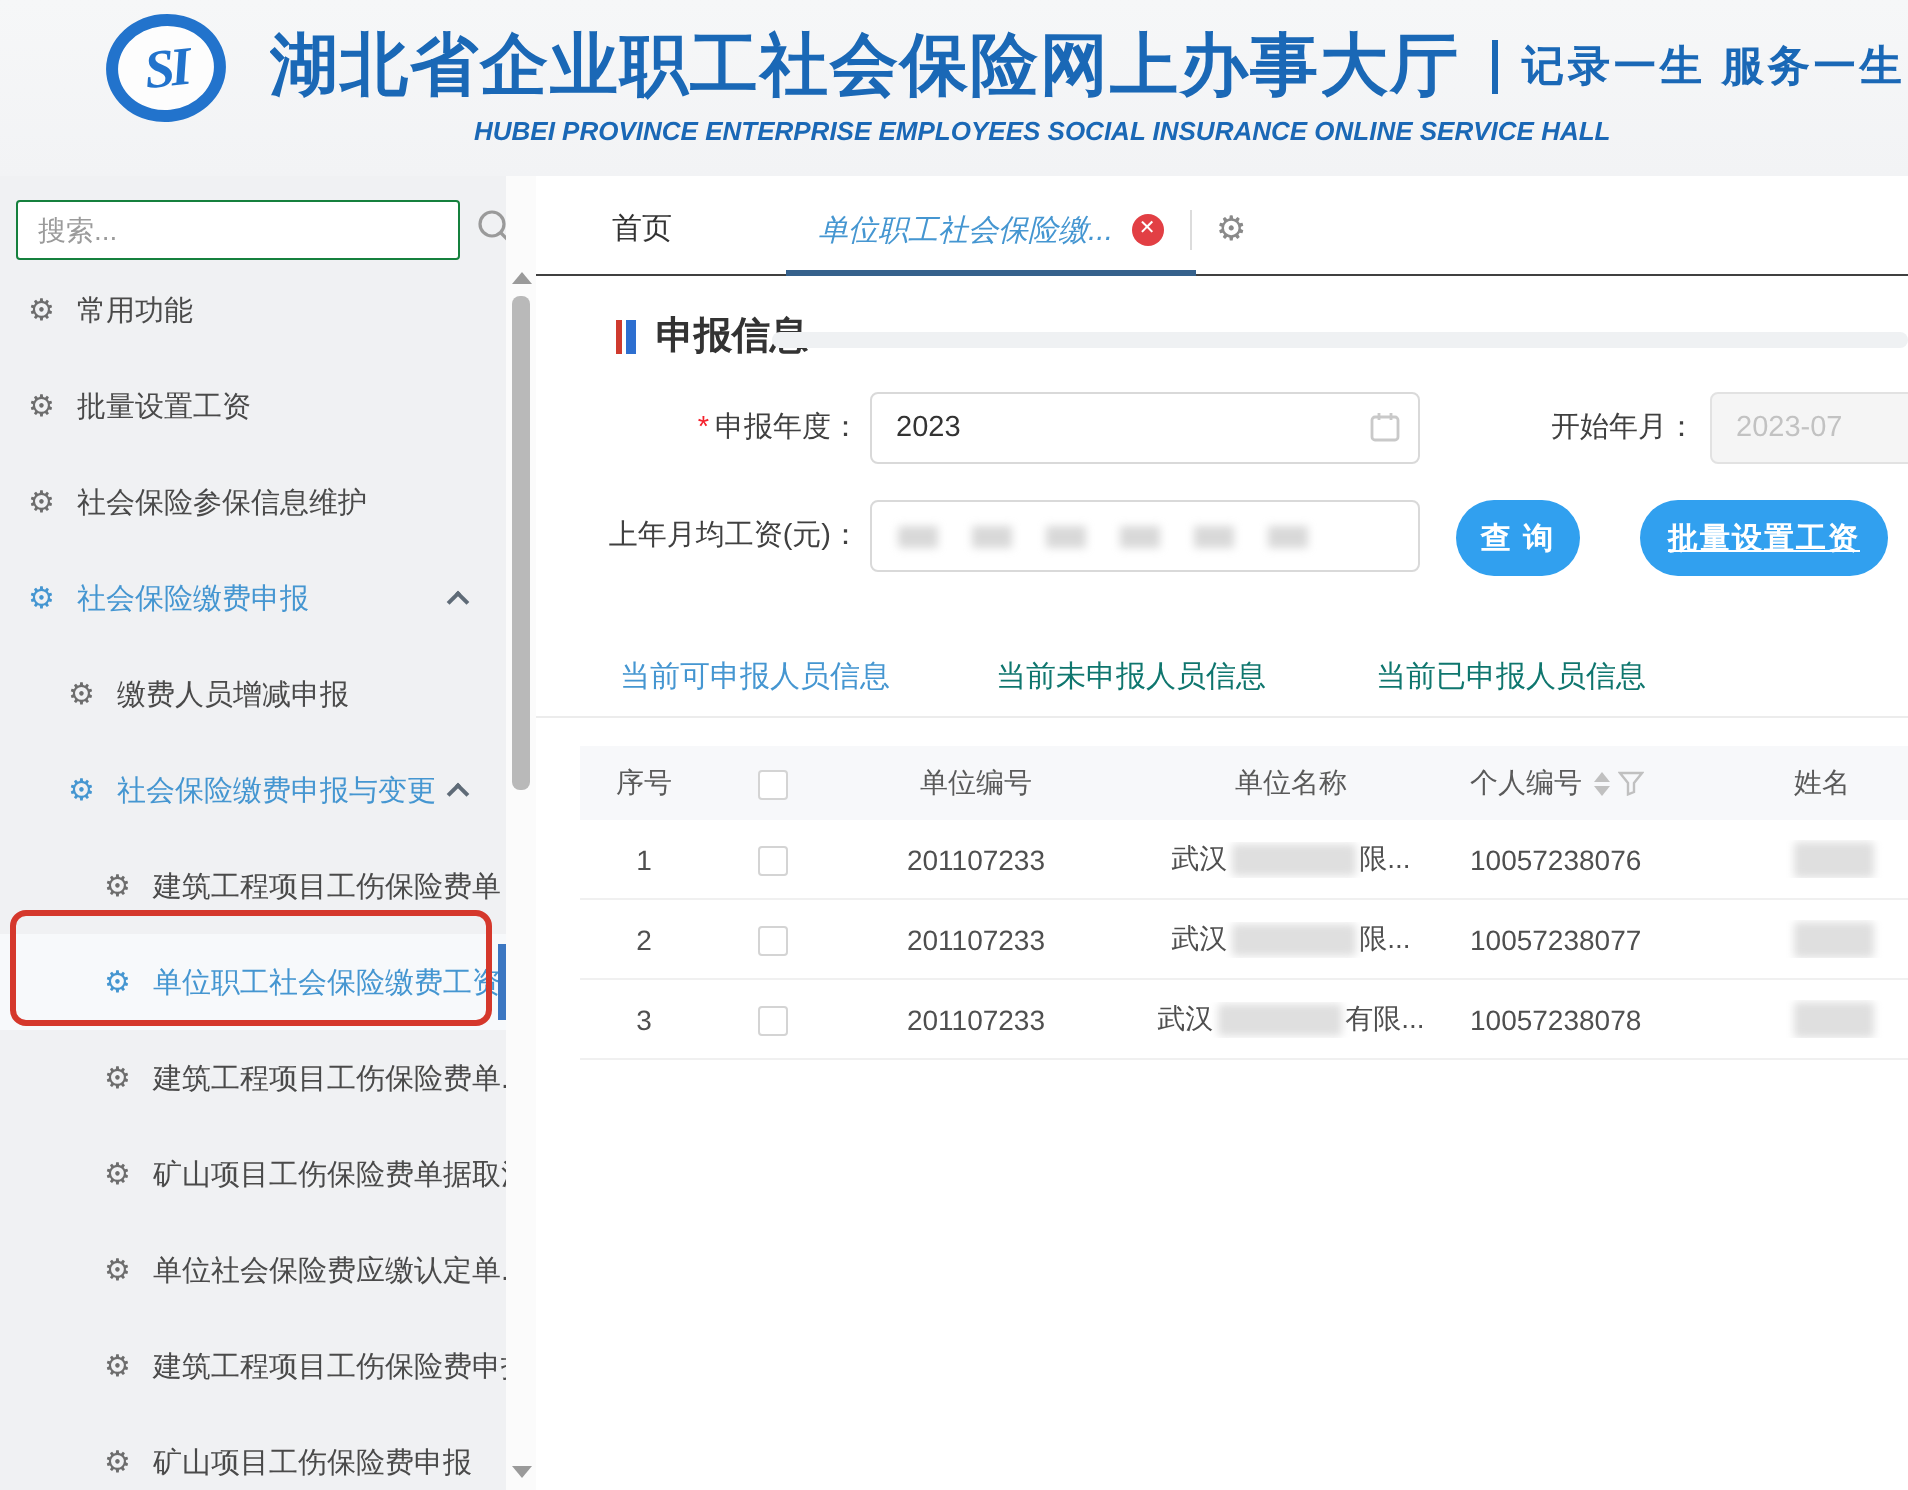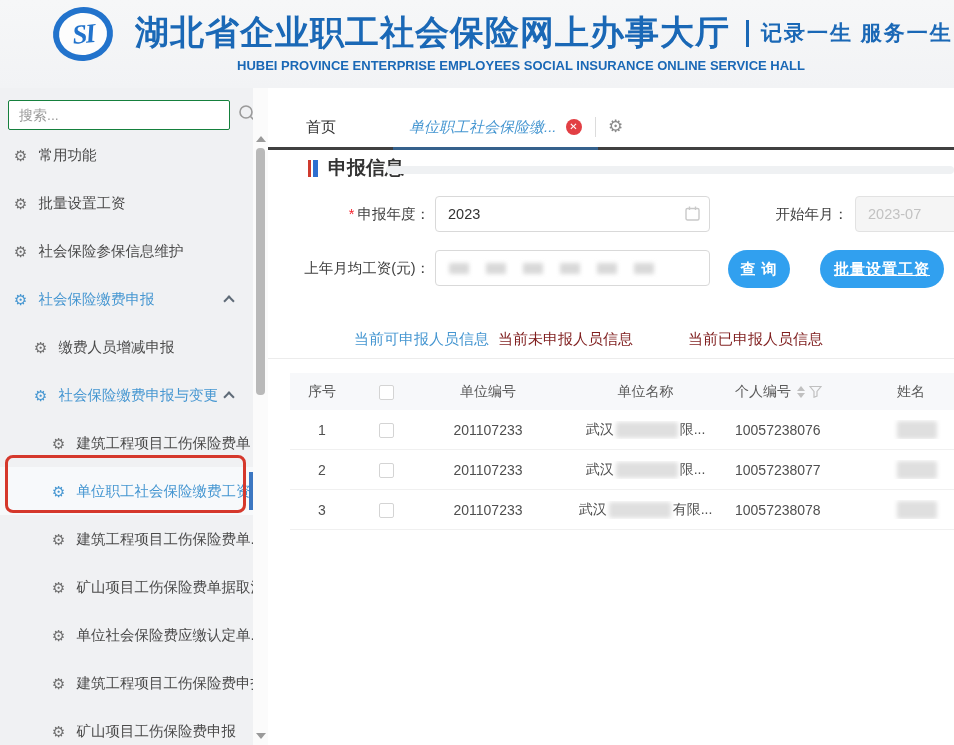--- a/index.html
+++ b/index.html
@@ -14,21 +14,21 @@
     justify-content:center; background:#fdfdfd; transform:rotate(-6deg); }
   .logo span { font-family:"Liberation Serif","DejaVu Serif",serif; font-style:italic;
     font-weight:bold; font-size:27px; color:#2273cc; letter-spacing:-2px; }
   .title-row { position:absolute; left:135px; top:10px; width:819px; height:46px;
     display:flex; align-items:center; white-space:nowrap; overflow:hidden; }
   .app-title { font-size:34px; font-weight:bold; color:#1a68b6; letter-spacing:1px; }
   .title-divider { display:inline-block; width:0; height:27px;
     border-left:3px solid #1a68b6; margin:0 12px 0 16px; }
   .app-slogan { font-size:21px; font-weight:bold; color:#1a68b6; letter-spacing:2px; }
   .app-subtitle { position:absolute; left:237px; top:58px; font-size:13px;
-    font-weight:bold; color:#1a68b6; white-space:nowrap; }
+    font-weight:bold; color:#1a68b6; white-space:nowrap;font-style:italic; }
 
   
   .sidebar { position:absolute; left:0; top:88px; width:268px; height:657px;
     background:#f0f1f3; overflow:hidden; }
   .search-box { position:absolute; left:8px; top:12px; width:222px; height:30px;
     background:#fff; border:1px solid #15803d; border-radius:2px; font-size:14px;
     color:#444; padding:0 10px; outline:none; }
   .search-box::placeholder { color:#9b9b9b; }
   .search-icon { position:absolute; left:238px; top:16px; }
   .menu { position:absolute; left:0; top:43px; width:253px; }
@@ -50,22 +50,22 @@
   .side-scroll .thumb { position:absolute; left:3px; top:60px; width:9px; height:247px;
     background:#b9b9b9; border-radius:4px; }
   .arrow-up, .arrow-down { position:absolute; left:3px; width:0; height:0;
     border-left:5px solid transparent; border-right:5px solid transparent; }
   .arrow-up { top:48px; border-bottom:6px solid #9a9a9a; }
   .arrow-down { bottom:6px; border-top:6px solid #9a9a9a; }
 
   
   .content { position:absolute; left:268px; top:88px; width:686px; height:657px;
     background:#fff; overflow:hidden; }
-  .tabbar { position:absolute; left:0; top:16px; width:686px; height:46px;
-    border-bottom:3px solid #404040; background:#fff; }
+  .tabbar { position:absolute; left:0; top:4px; width:686px; height:46px;
+    border-bottom:1px solid #404040; background:#fff; }
   .tab-home { position:absolute; left:38px; top:0; height:46px; line-height:46px;
     font-size:15px; color:#333; cursor:pointer; }
   .tab-active { position:absolute; left:125px; top:0; height:46px; padding:0 16px;
     display:flex; align-items:center; gap:9px; cursor:pointer;font-style:italic; }
   .tab-active::after { content:""; position:absolute; left:0; right:0; bottom:0;
     height:3px; background:#35618c; }
   .tab-active .lbl { font-size:15px; color:#4596d1; white-space:nowrap; }
   .close-dot { width:16px; height:16px; border-radius:50%; background:#e23f44;
     color:#fff; font-size:10px; font-weight:bold; display:flex; align-items:center;
     justify-content:center; line-height:1; }
@@ -96,22 +96,22 @@
     background:repeating-linear-gradient(90deg, rgba(170,170,170,.45) 0 20px, transparent 20px 37px);
     filter:blur(2px); border-radius:2px; pointer-events:none; }
   .pill-btn { position:absolute; top:0; height:38px; border:none; border-radius:19px;
     background:#31a0ef; color:#fff; font-size:15px; font-weight:bold; cursor:pointer;
     font-family:inherit; letter-spacing:1px; }
   .btn-query { left:460px; width:62px; }
   .btn-batch { left:552px; width:124px; text-decoration:underline; }
 
   .people-tabs { position:absolute; left:0; top:238px; width:686px; height:30px; }
   .ptab { position:absolute; top:0; height:30px; line-height:26px; font-size:15px;
-    color:#7f1d1d; cursor:pointer; white-space:nowrap; }
-  .ptab:nth-child(1){ left:42px;margin-left:44px; }
+    color:#0f766e; cursor:pointer; white-space:nowrap; }
+  .ptab:nth-child(1){ left:42px; }
   .ptab:nth-child(2){ left:230px; }
   .ptab:nth-child(3){ left:420px; }
   .ptab.active { color:#4596d1; }
   .tabs-rule { position:absolute; left:0; right:0; top:270px; height:1px; background:#ececec; }
 
   .table { position:absolute; left:22px; top:285px; width:664px; overflow:hidden; }
   .tr, .thead { display:flex; width:723px; }
   .thead { height:37px; background:#f7f8fa; align-items:center; }
   .tr { height:40px; align-items:center; border-bottom:1px solid #f0f0f0; background:#fff; }
   .cell { flex:none; font-size:14px; color:#4f4f4f; white-space:nowrap; overflow:hidden; }

